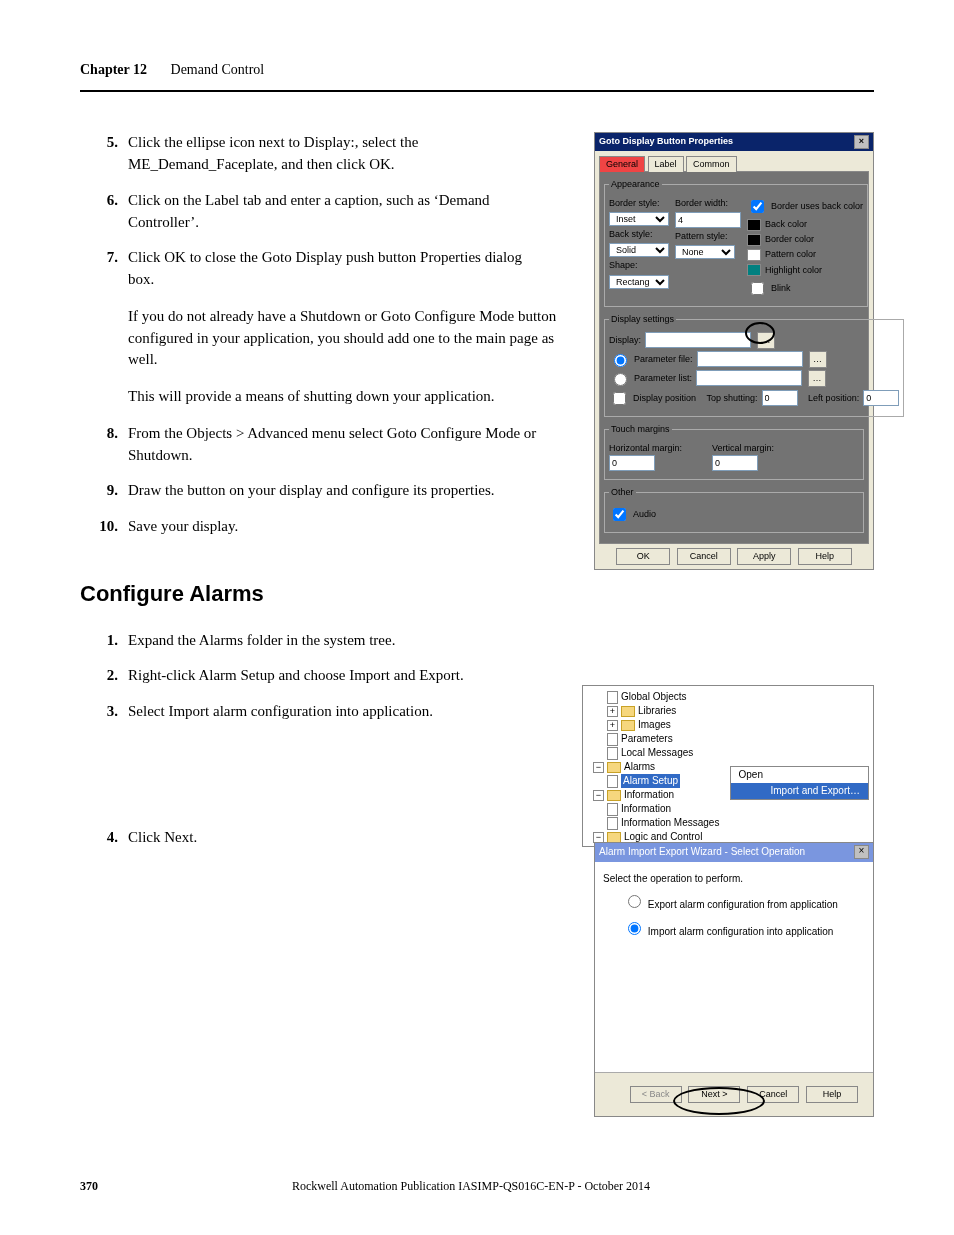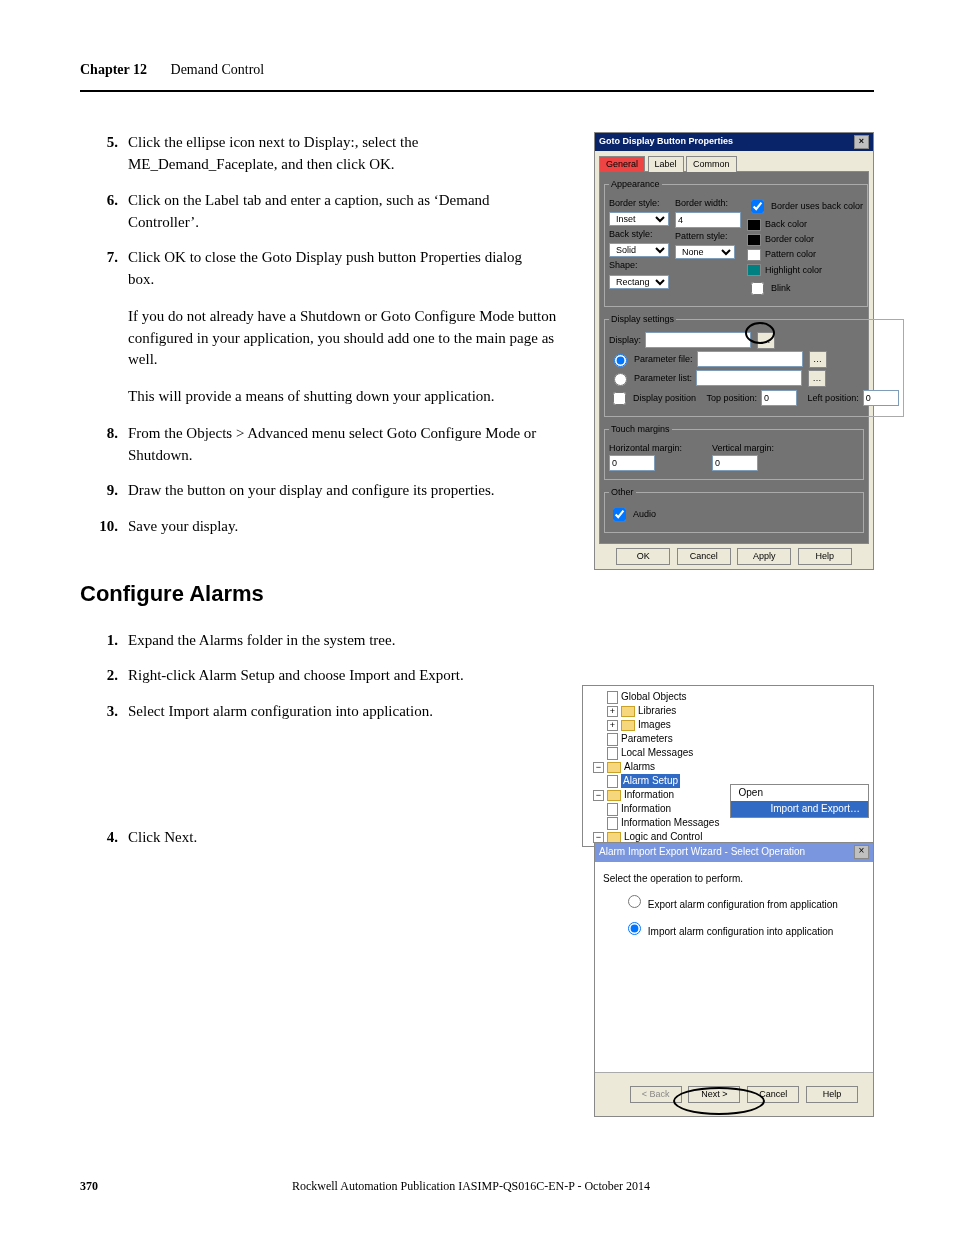--- a/index.html
+++ b/index.html
@@ -98,21 +98,21 @@
     position:absolute; top:553px; right:0; width:278px;
     font-family:"Tahoma",Arial,sans-serif;font-size:10px;
     background:#fff;border:1px solid #888;padding:4px 2px 2px 10px;
     line-height:14px;
   }
   .fig2 .node{white-space:nowrap;display:flex;align-items:center;gap:3px;}
   .fig2 .exp{display:inline-block;width:9px;height:9px;border:1px solid #888;text-align:center;line-height:8px;font-size:9px;}
   .fig2 .folder{display:inline-block;width:12px;height:9px;background:#f6d77e;border:1px solid #c9a227;}
   .fig2 .file  {display:inline-block;width:9px;height:11px;background:#fff;border:1px solid #888;}
   .fig2 .sel{background:#316ac5;color:#fff;padding:0 2px;}
-  .fig2 .menu{position:absolute;top:98px;right:4px;background:#fff;border:1px solid #888;}
+  .fig2 .menu{position:absolute;top:80px;right:4px;background:#fff;border:1px solid #888;}
   .fig2 .menu div{padding:1px 8px;}
   .fig2 .menu .hl{background:#316ac5;color:#fff;padding-left:40px;}
   .fig2 .indent1{margin-left:14px;}
   
   .fig3{
     position:absolute; top:710px; right:0; width:278px;
     font-family:"Tahoma",Arial,sans-serif;font-size:10px;
     border:1px solid #888;background:#ece9d8;
   }
   .fig3 .titlebar{background:#7a96df;color:#fff;padding:2px 4px;font-size:10px;
@@ -287,21 +287,21 @@
             <span class="btn" style="width:16px">…</span>
             </div>
           <div class="row">
               <input type="radio" style="">
             <label>Parameter list:</label>
             <input class="txtf" style="width: 100px;">
             <span class="btn" style="width:16px">…</span>
             </div>
           <div class="row"><input type="checkbox" style="">
             <label>Display position</label>
-            &nbsp;<label>Top position:</label>
+            &nbsp;<label>Top shutting:</label>
             <input class="txtf" style="width: 30px;" value="0">
             &nbsp;<label>Left position:</label>
             <input class="txtf" style="width: 30px;" value="0">
           </div>
         </fieldset>
 
         <fieldset>
           <legend>Touch margins</legend>
           <div class="row" style="gap:30px">
             <div>

